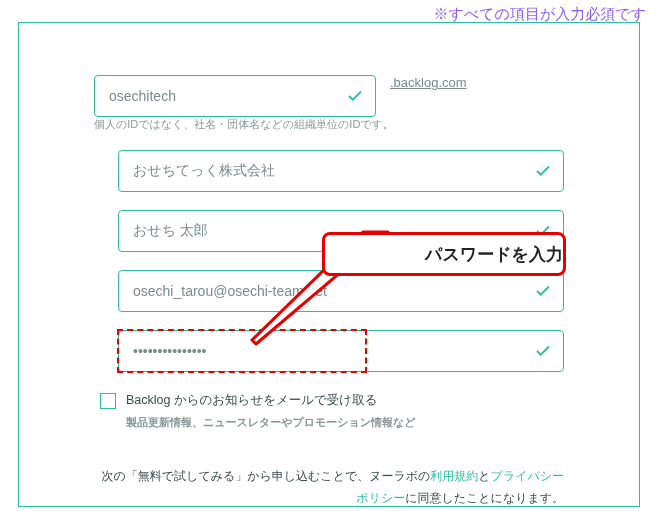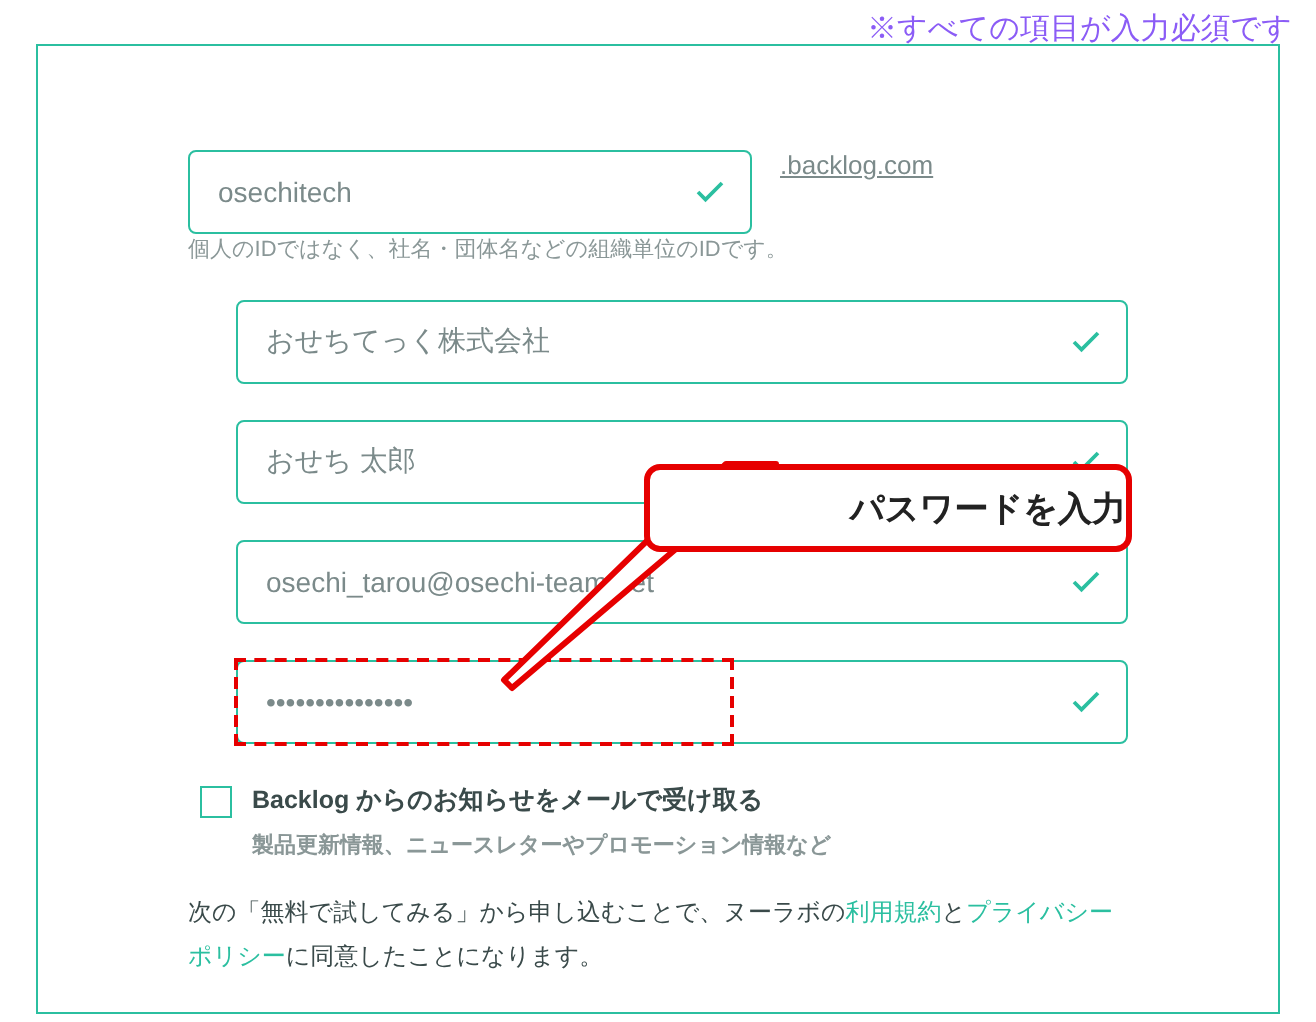--- a/index.html
+++ b/index.html
@@ -85,27 +85,27 @@
       margin-left: 6px;
     }
     .checkbox {
       width: 16px;
       height: 16px;
       border: 1.5px solid #2bbfa0;
       background: #fff;
       margin-top: 1px;
       flex-shrink: 0;
     }
-    .cb-label { font-size: 12.5px; color: #3a4a4a; font-weight: 700; }
+    .cb-label { font-size: 12.5px; color: #3a4a4a; font-weight: 400; }
     .cb-sub { font-size: 11px; color: #8a9797; margin-top: 6px; margin-left: 32px; font-weight: bold; }
     .terms {
       font-size: 12px;
       color: #3a4a4a;
-      text-align: left;
-      margin-top: 16px;
+      text-align: right;
+      margin-top: 36px;
       line-height: 1.8;
     }
     .terms .link { color: #2bbfa0; }
     .callout {
       position: absolute;
       left: 322px;
       top: 188px;
       width: 244px;
       height: 44px;
       background: #fff;

